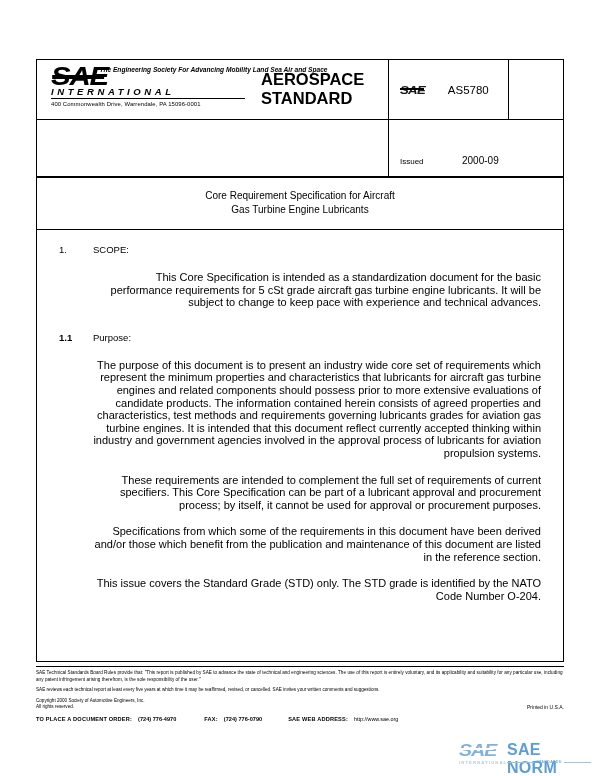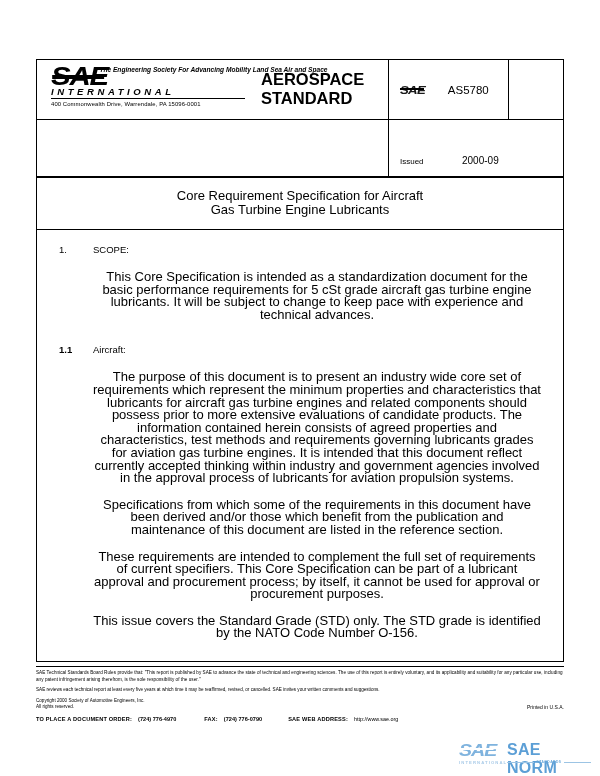--- a/index.html
+++ b/index.html
@@ -198,21 +198,21 @@
     width: 528px;
     height: 54px;
     border: 1.5px solid #000;
     box-sizing: border-box;
     display: flex;
     align-items: center;
     justify-content: center;
   }
   .title-text {
     text-align: center;
-    font-size: 13px;
+    font-size: 10px;
     line-height: 14.5px;
     color: #000;
     white-space: pre-line;
   }
 
   
   .body-box {
     position: absolute;
     left: 36px;
     top: 230px;
@@ -232,25 +232,25 @@
   }
   .sec-num {
     width: 34px;
     flex-shrink: 0;
   }
   .sec-num.bold { font-weight: bold; }
   .sec-title { font-weight: normal; text-align: center; }
 
   .para {
     margin-left: 34px;
-    font-size: 13px;
+    font-size: 11px;
     line-height: 12.6px;
     color: #000;
     margin-bottom: 14px;
-    text-align: center;
+    text-align: right;
   }
   .spacer-lg { height: 9px; }
 
   
   .footer {
     position: absolute;
     left: 36px;
     top: 666px;
     width: 528px;
   }
@@ -428,27 +428,27 @@
       <span class="sec-num">1.</span>
       <span class="sec-title">SCOPE:</span>
     </div>
 
     <div class="para">This Core Specification is intended as a standardization document for the basic performance requirements for 5 cSt grade aircraft gas turbine engine lubricants.  It will be subject to change to keep pace with experience and technical advances.</div>
 
     <div class="spacer-lg"></div>
 
     <div class="sec-head">
       <span class="sec-num bold">1.1</span>
-      <span class="sec-title">Aircraft:</span>
+      <span class="sec-title">Purpose:</span>
     </div>
 
     <div class="para">The purpose of this document is to present an industry wide core set of requirements which represent the minimum properties and characteristics that lubricants for aircraft gas turbine engines and related components should possess prior to more extensive evaluations of candidate products. The information contained herein consists of agreed properties and characteristics, test methods and requirements governing lubricants grades for aviation gas turbine engines.  It is intended that this document reflect currently accepted thinking within industry and government agencies involved in the approval process of lubricants for aviation propulsion systems.</div>
+    <div class="para">These requirements are intended to complement the full set of requirements of current specifiers. This Core Specification can be part of a lubricant approval and procurement process; by itself, it cannot be used for approval or procurement purposes.</div>
     <div class="para">Specifications from which some of the requirements in this document have been derived and/or those which benefit from the publication and maintenance of this document are listed in the reference section.</div>
-    <div class="para">These requirements are intended to complement the full set of requirements of current specifiers. This Core Specification can be part of a lubricant approval and procurement process; by itself, it cannot be used for approval or procurement purposes.</div>
-    <div class="para">This issue covers the Standard Grade (STD) only.  The STD grade is identified by the NATO Code Number O-156.</div>
+    <div class="para">This issue covers the Standard Grade (STD) only.  The STD grade is identified by the NATO Code Number O-204.</div>
 
   </div>
 
   <div class="footer">
     <div class="footer-rule"></div>
 
     <div class="fine">SAE Technical Standards Board Rules provide that: "This report is published by SAE to advance the state of technical and engineering sciences.  The use of this report is entirely voluntary, and its applicability and suitability for any particular use, including any patent infringement arising therefrom, is the sole responsibility of the user."</div>
 
     <div class="fine-gap"></div>
 

